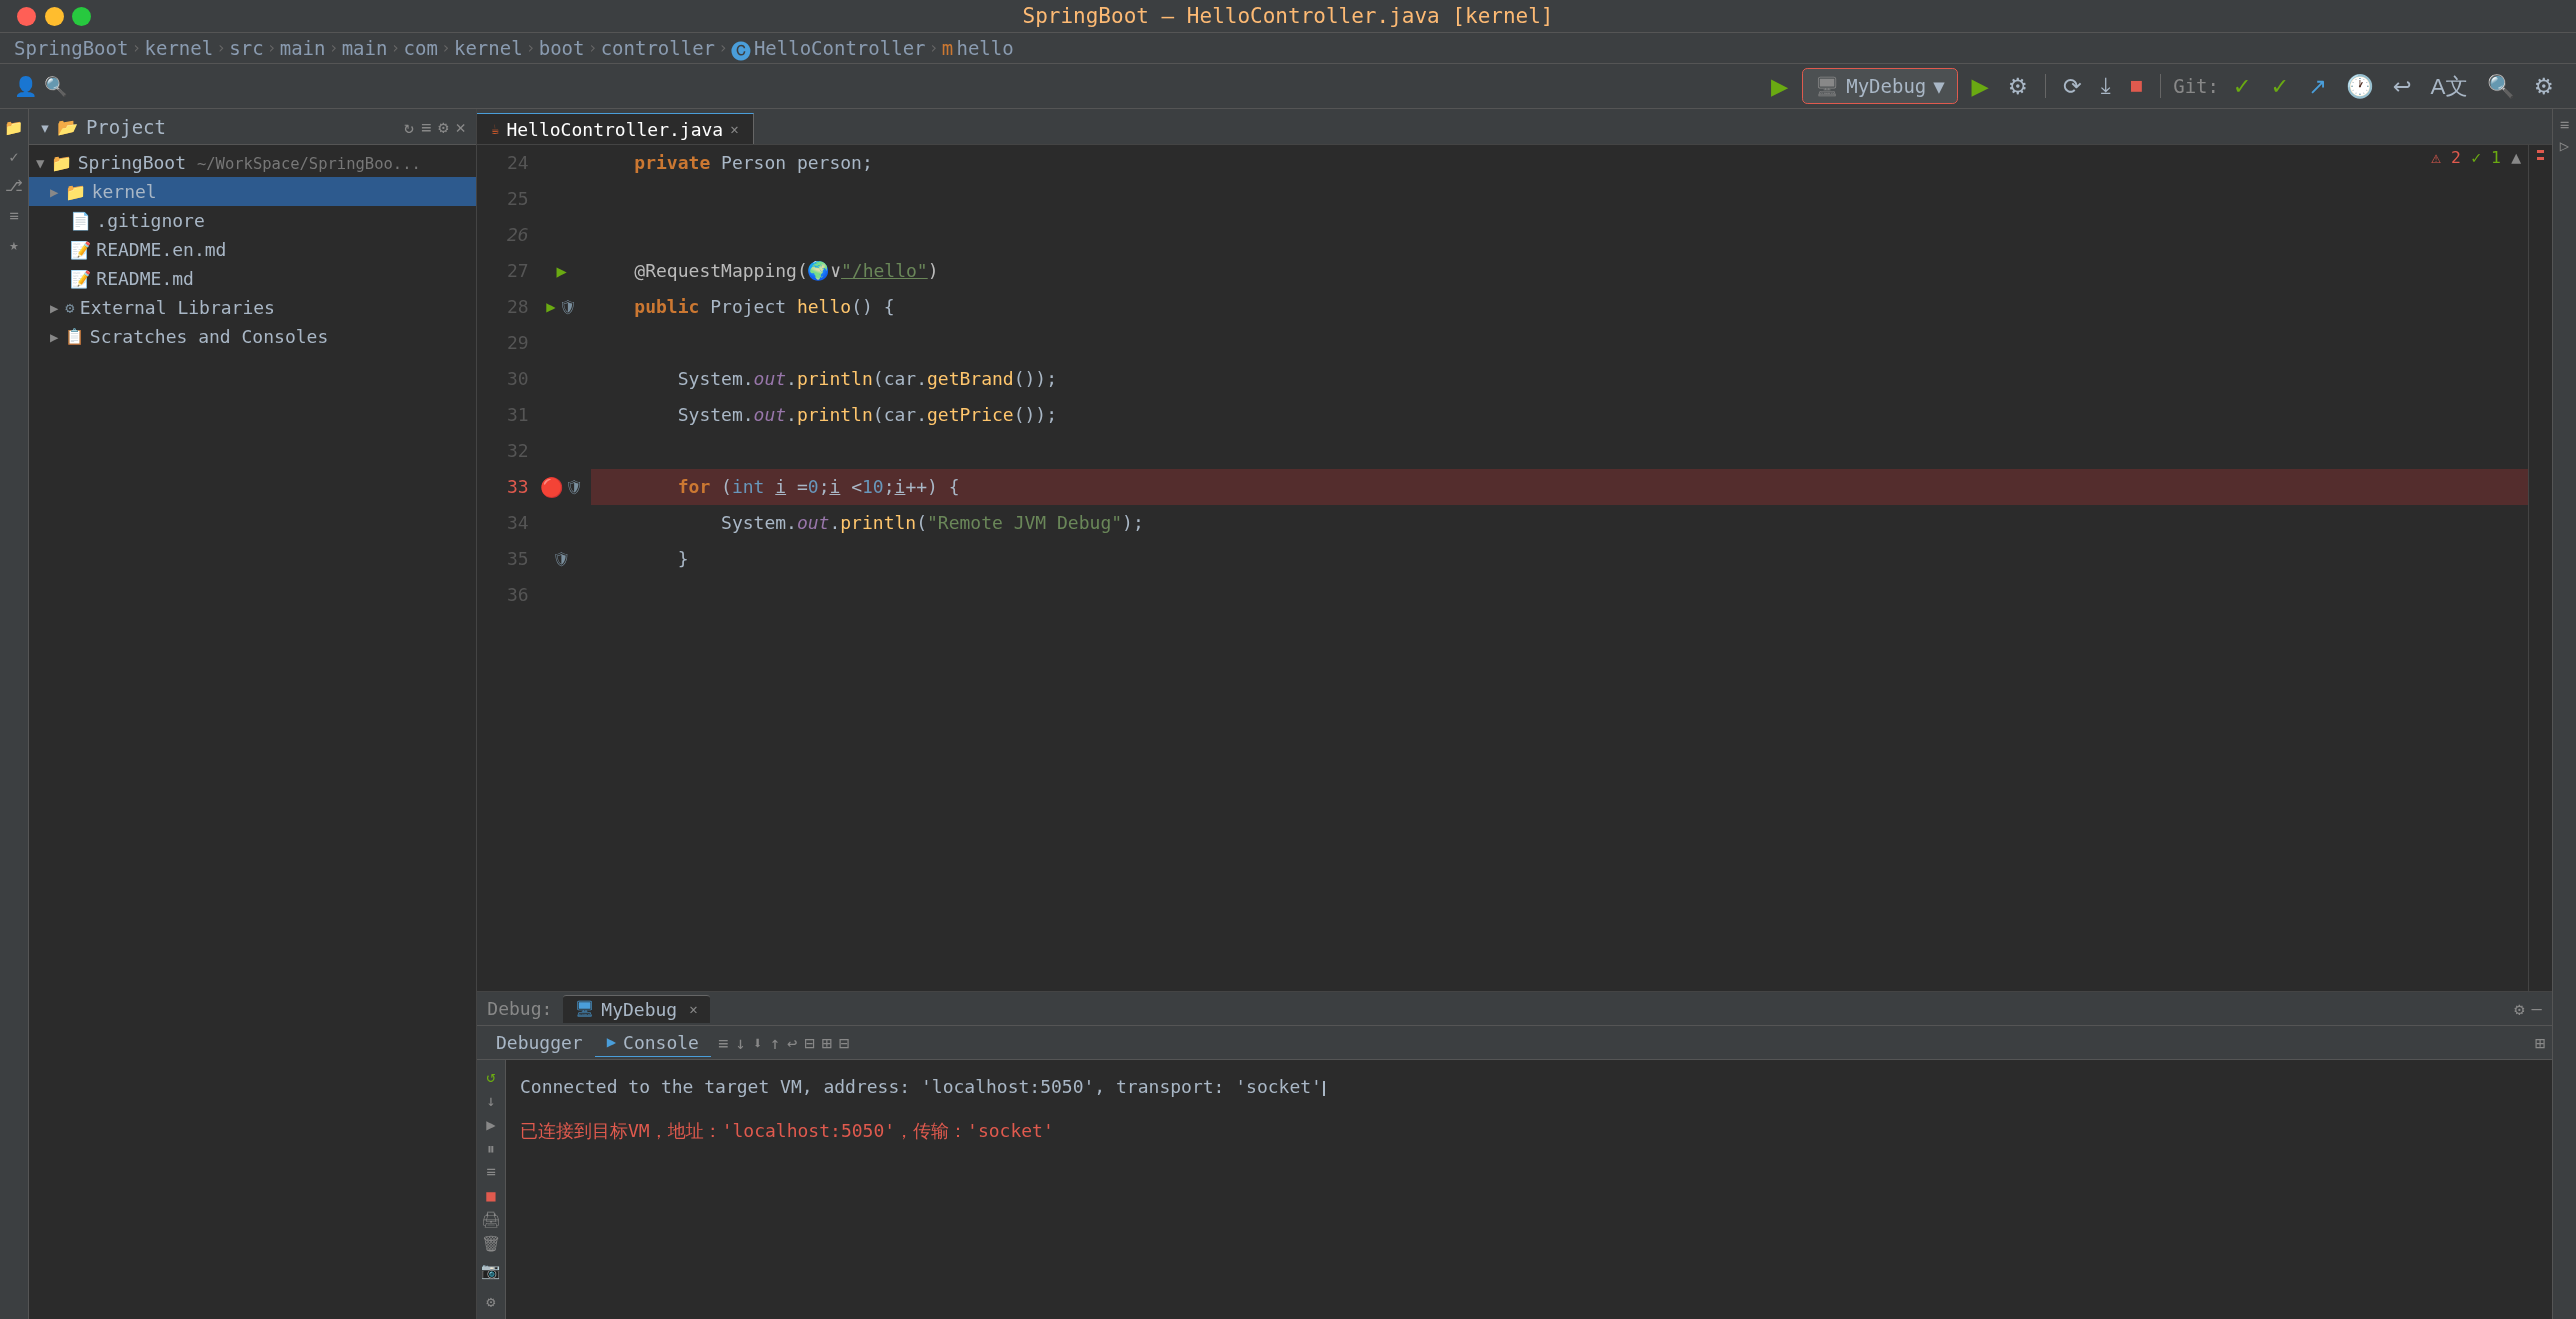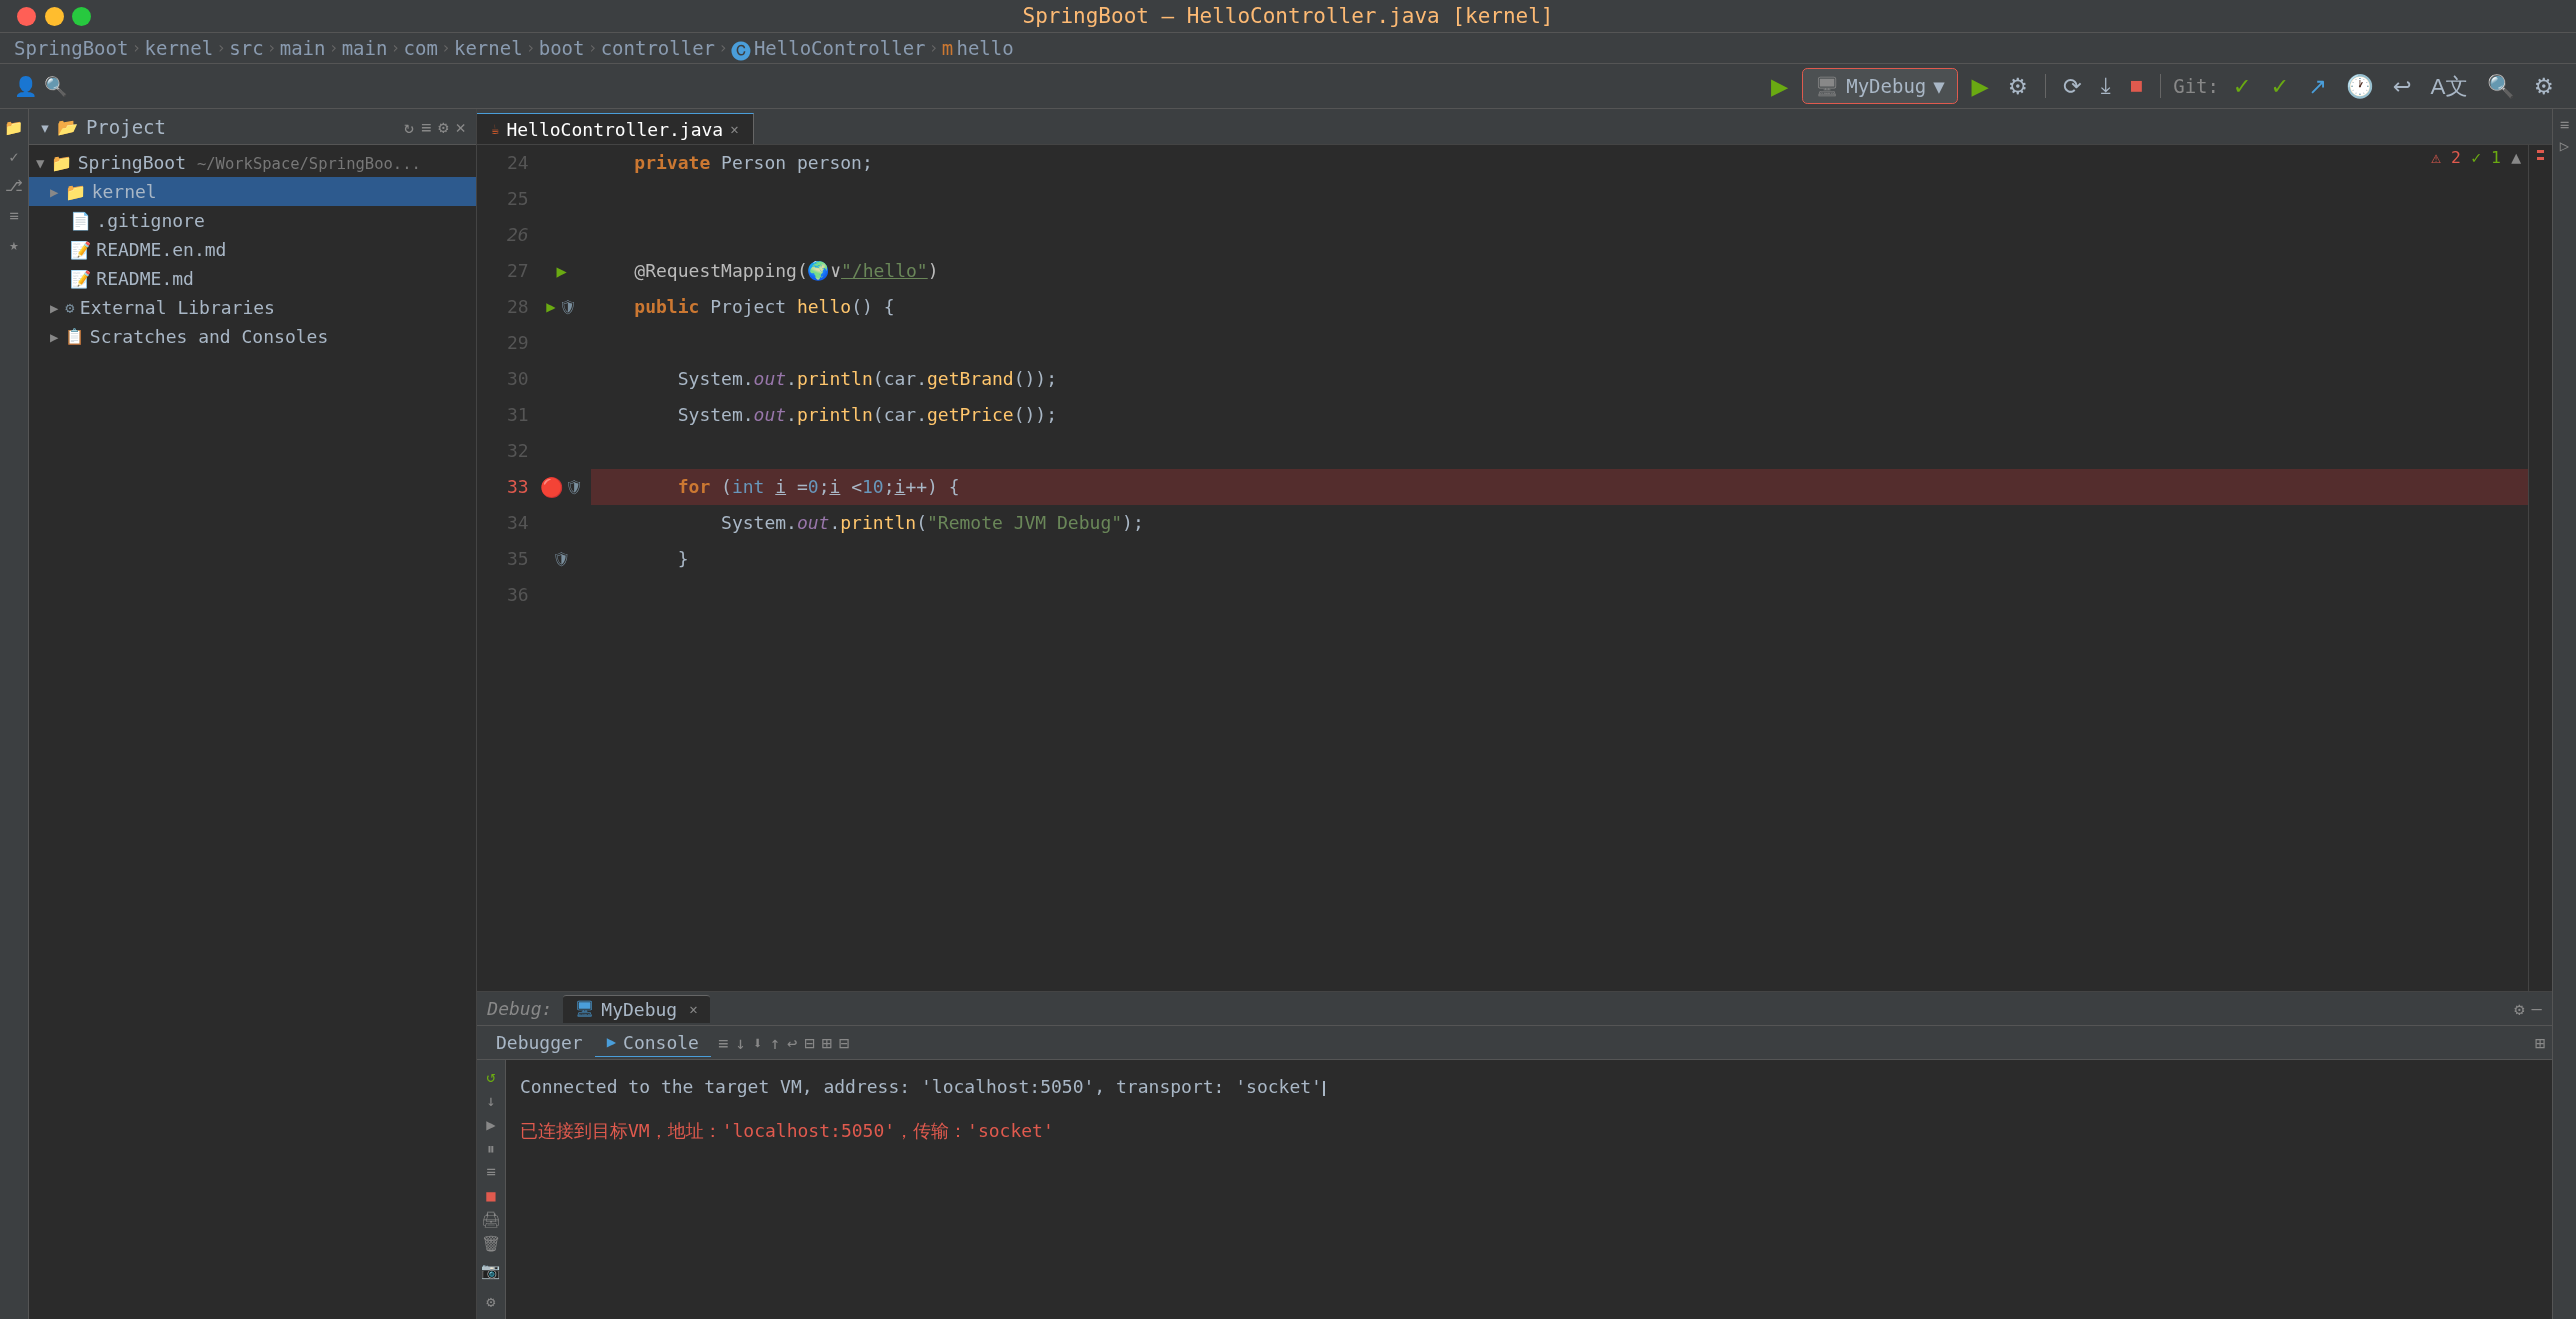--- a/index.html
+++ b/index.html
@@ -321,21 +321,20 @@
       display: flex;
       align-items: center;
       padding: 0 10.3px;
       gap: 10.3px;
       border-bottom: 0.9px solid #555;
       flex-shrink: 0;
     }
     .debug-label {
       color: #888;
       font-size: 18px;
-      font-style: italic;
     }
     .debug-tab {
       background: #4c5052;
       border-top: 0.9px solid #666;
       padding: 3.4px 12px;
       font-size: 18px;
       display: flex;
       align-items: center;
       gap: 7px;
       cursor: pointer;

